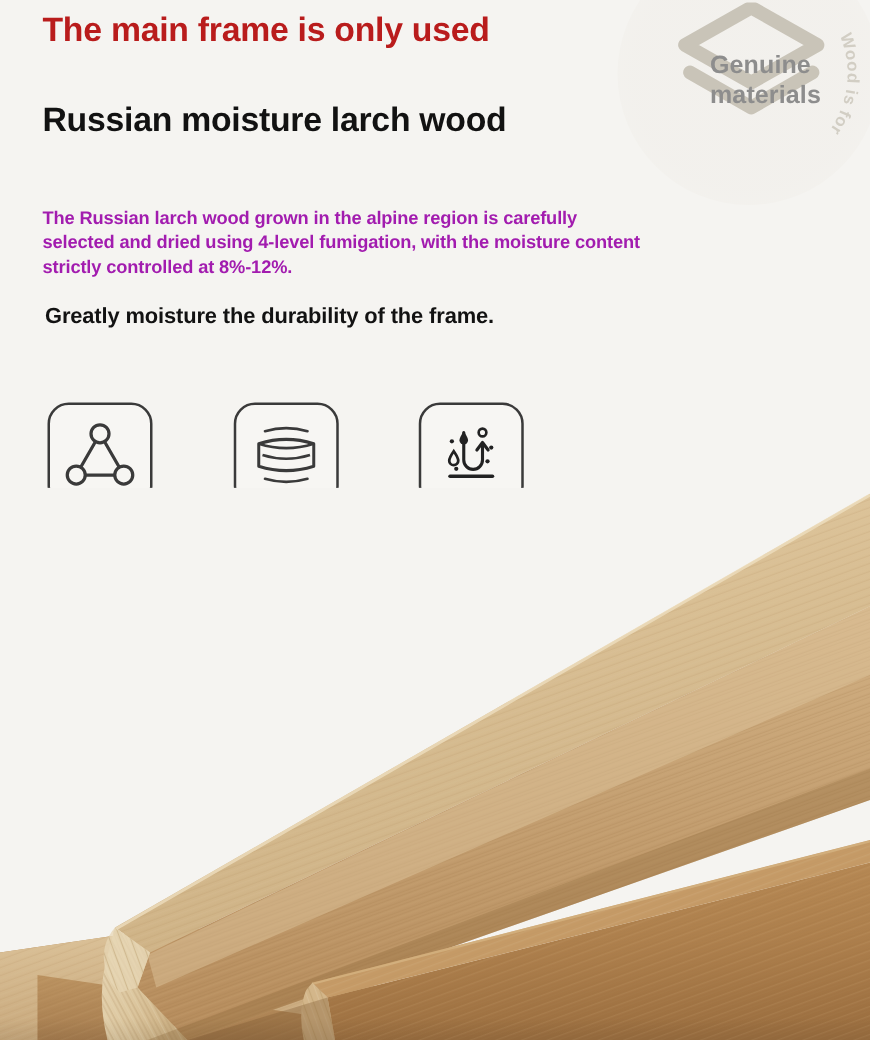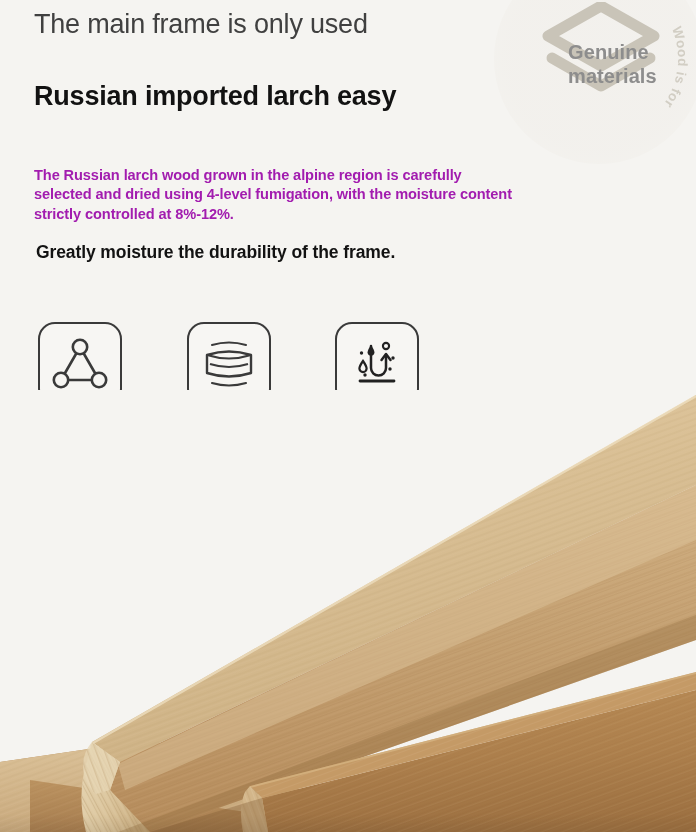--- a/index.html
+++ b/index.html
@@ -26,21 +26,21 @@
 
   .gen {
     position:absolute; right:-2px; top:40px; width:130px;
     font-size:20px; font-weight:700; line-height:1.22;
     color:#8d8d8d; letter-spacing:.1px;
   }
 
   
   .h1 {
     position:absolute; left:34px; top:9px;
-    font-size:27px; font-weight:400; color:#404040;
+    font-size:27px; font-weight:700; color:#b91c1c;
     letter-spacing:-.2px; white-space:nowrap;
   }
   .h2 {
     position:absolute; left:34px; top:81px;
     font-size:27px; font-weight:700; color:#121212;
     letter-spacing:-.2px; white-space:nowrap;
   }
 
   
   .para {
@@ -96,21 +96,21 @@
       <path d="M10 56 L59 84 L108 56" fill="none" stroke="#c9c4b8" stroke-width="11" stroke-linejoin="round" stroke-linecap="round"></path>
     </svg>
   </div>
 
   <div class="gen">
     <div>Genuine</div>
     <div>materials</div>
   </div>
 
   <div class="h1">The main frame is only used</div>
-  <div class="h2">Russian imported larch easy</div>
+  <div class="h2">Russian moisture larch wood</div>
 
   <div class="para">The Russian larch wood grown in the alpine region is carefully selected and dried using 4-level fumigation, with the moisture content strictly controlled at 8%-12%.</div>
   <div class="tagline">Greatly moisture the durability of the frame.</div>
 
   <div class="features">
 
     <div class="feat feat-1">
       <div class="feat-box">
         <svg width="58" height="56" viewBox="0 0 58 56">
           <path d="M29 11 L48 44 L10 44 Z" fill="none" stroke="#3a3a3a" stroke-width="2.6" stroke-linejoin="round"></path>

